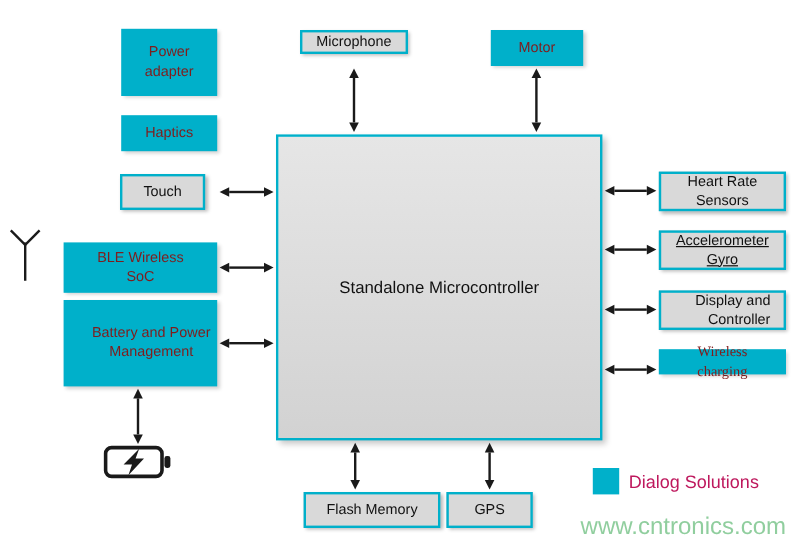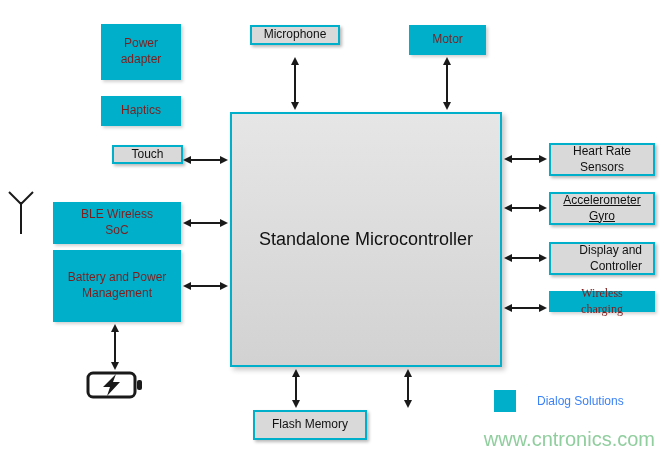--- a/index.html
+++ b/index.html
@@ -19,21 +19,21 @@
   .node.teal{
     background:var(--teal);color:#7f1d1d;
     box-shadow:2px 2px 3px rgba(0,0,0,.18);
   }
   .node.gray{
     background:var(--box-gray);border:2px solid var(--teal);color:#111;
     box-shadow:2px 2px 3px rgba(0,0,0,.28);
   }
   .node.mcu{
     background:linear-gradient(180deg,#e6e6e6 0%,#d2d2d2 100%);
-    border:2px solid var(--teal);color:#111;font-size:18px;
+    border:2px solid var(--teal);color:#111;font-size:14px;
     box-shadow:3px 3px 5px rgba(0,0,0,.22);
   }
 
   
   .arrow{position:absolute;background:var(--arrow);}
   .arrow.h{height:2px;}
   .arrow.h::before,.arrow.h::after{
     content:"";position:absolute;top:-3px;width:0;height:0;
     border-top:4px solid transparent;border-bottom:4px solid transparent;
   }
@@ -41,46 +41,46 @@
   .arrow.h::after{right:-8px;border-left:8px solid var(--arrow);}
   .arrow.v{width:2px;}
   .arrow.v::before,.arrow.v::after{
     content:"";position:absolute;left:-3px;width:0;height:0;
     border-left:4px solid transparent;border-right:4px solid transparent;
   }
   .arrow.v::before{top:-8px;border-bottom:8px solid var(--arrow);}
   .arrow.v::after{bottom:-8px;border-top:8px solid var(--arrow);}
 
   .legend-swatch{position:absolute;background:var(--teal);}
-  .legend-label{position:absolute;font-size:12px;color:#3b82f6;margin-left:13px;}
+  .legend-label{position:absolute;font-size:15px;color:#be185d;}
   .watermark{position:absolute;font-size:20px;color:var(--watermark-green);}
   .icon{position:absolute;}
 </style>
 </head>
 <body>
 
 <div class="canvas">
 
   <div class="node teal" style="left:101px;top:24px;width:80px;height:56px;">
     <span style="max-width:52px;">Power adapter</span>
   </div>
 
   <div class="node teal" style="left:101px;top:96px;width:80px;height:30px;">
     <span>Haptics</span>
   </div>
 
-  <div class="node gray" style="left:112px;top:145px;width:71px;height:19px;">
+  <div class="node gray" style="left:100px;top:145px;width:71px;height:30px;">
     <span>Touch</span>
   </div>
 
   <div class="node teal" style="left:53px;top:202px;width:128px;height:42px;">
     <span style="max-width:90px;">BLE Wireless SoC</span>
   </div>
 
-  <div class="node teal" style="left:53px;top:250px;width:128px;height:72px;">
+  <div class="node teal" style="left:53px;top:250px;width:128px;height:72px;justify-content:flex-end;">
     <span style="max-width:110px;">Battery and Power Management</span>
   </div>
 
   <div class="node gray" style="left:250px;top:25px;width:90px;height:20px;">
     <span>Microphone</span>
   </div>
 
   <div class="node teal" style="left:409px;top:25px;width:77px;height:30px;">
     <span>Motor</span>
   </div>
@@ -102,20 +102,23 @@
   </div>
 
   <div class="node teal" style="left:549px;top:291px;width:106px;height:21px;font-family:Liberation Serif, serif;">
     <span style="max-width:62px;">Wireless charging</span>
   </div>
 
   <div class="node gray" style="left:237px;top:410px;width:114px;height:30px;margin-left:16px;">
     <span>Flash Memory</span>
   </div>
 
+  <div class="node gray" style="left:372px;top:410px;width:72px;height:30px;">
+    <span>GPS</span>
+  </div>
 
   <div class="arrow h" style="left:191px;top:159px;width:29px;"></div>
   <div class="arrow h" style="left:191px;top:222px;width:29px;"></div>
   <div class="arrow h" style="left:191px;top:285px;width:29px;"></div>
 
   <div class="arrow v" style="left:294px;top:65px;height:37px;"></div>
   <div class="arrow v" style="left:446px;top:65px;height:37px;"></div>
 
   <div class="arrow h" style="left:512px;top:158px;width:27px;"></div>
   <div class="arrow h" style="left:512px;top:207px;width:27px;"></div>

